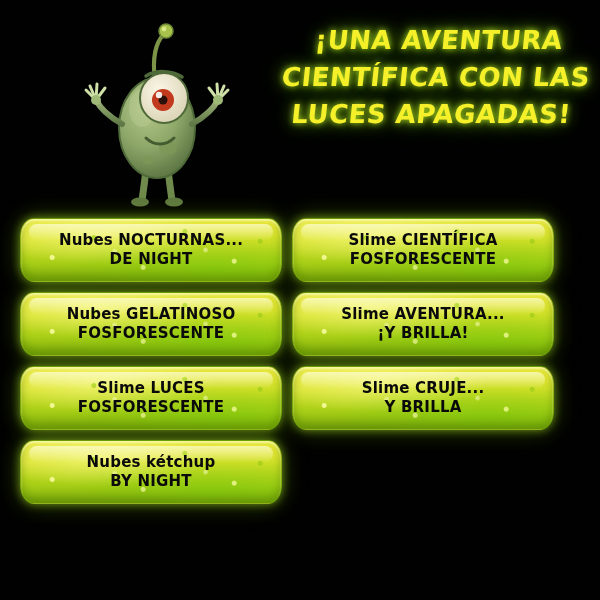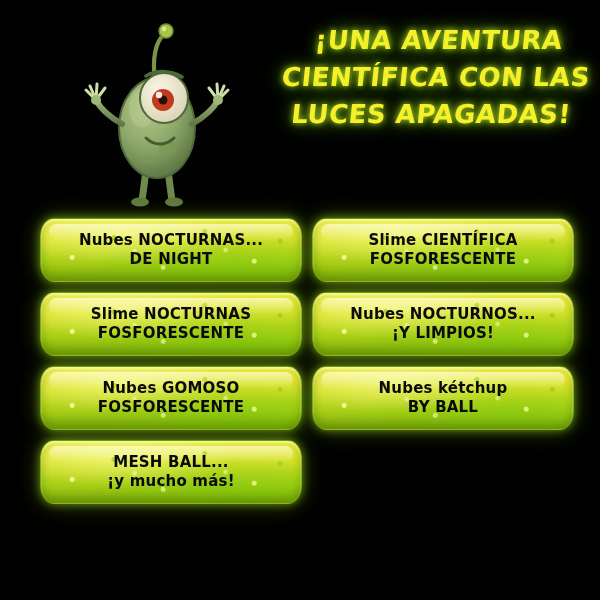--- a/index.html
+++ b/index.html
@@ -51,21 +51,21 @@
     position: absolute;
     left: 60px;
     top: 20px;
     width: 200px;
     height: 190px;
   }
 
   
   .btn-grid {
     position: absolute;
-    left: 40px;
+    left: 20px;
     top: 218px;
     width: 556px;
     display: grid;
     grid-template-columns: 262px 262px;
     column-gap: 32px;
     row-gap: 22px;
     gap: 10px;
   }
   .slime-btn {
     position: relative;
@@ -213,48 +213,48 @@
 
     <div class="slime-btn">
       <div class="btn-label">
         <span class="l1">Slime CIENTÍFICA</span>
         <span class="l2">FOSFORESCENTE</span>
       </div>
     </div>
 
     <div class="slime-btn">
       <div class="btn-label">
-        <span class="l1">Slime NOCTURNAS</span>
+        <span class="l1">Nubes GELATINOSO</span>
         <span class="l2">FOSFORESCENTE</span>
       </div>
     </div>
 
     <div class="slime-btn">
       <div class="btn-label">
-        <span class="l1">Nubes NOCTURNOS...</span>
-        <span class="l2">¡Y LIMPIOS!</span>
-      </div>
-    </div>
-
-    <div class="slime-btn">
-      <div class="btn-label">
-        <span class="l1">Nubes GOMOSO</span>
+        <span class="l1">Slime AVENTURA...</span>
+        <span class="l2">¡Y BRILLA!</span>
+      </div>
+    </div>
+
+    <div class="slime-btn">
+      <div class="btn-label">
+        <span class="l1">Slime LUCES</span>
         <span class="l2">FOSFORESCENTE</span>
       </div>
     </div>
 
+    <div class="slime-btn">
+      <div class="btn-label">
+        <span class="l1">Slime CRUJE...</span>
+        <span class="l2">Y BRILLA</span>
+      </div>
+    </div>
 
     <div class="slime-btn">
       <div class="btn-label">
         <span class="l1">Nubes kétchup</span>
-        <span class="l2">BY BALL</span>
-      </div>
-    </div>
-
-    <div class="slime-btn">
-      <div class="btn-label">
-        <span class="l1">MESH BALL...</span>
-        <span class="l2">¡y mucho más!</span>
-      </div>
-    </div>
+        <span class="l2">BY NIGHT</span>
+      </div>
+    </div>
+
 
   </div>
 </div>
 
 </body></html>

